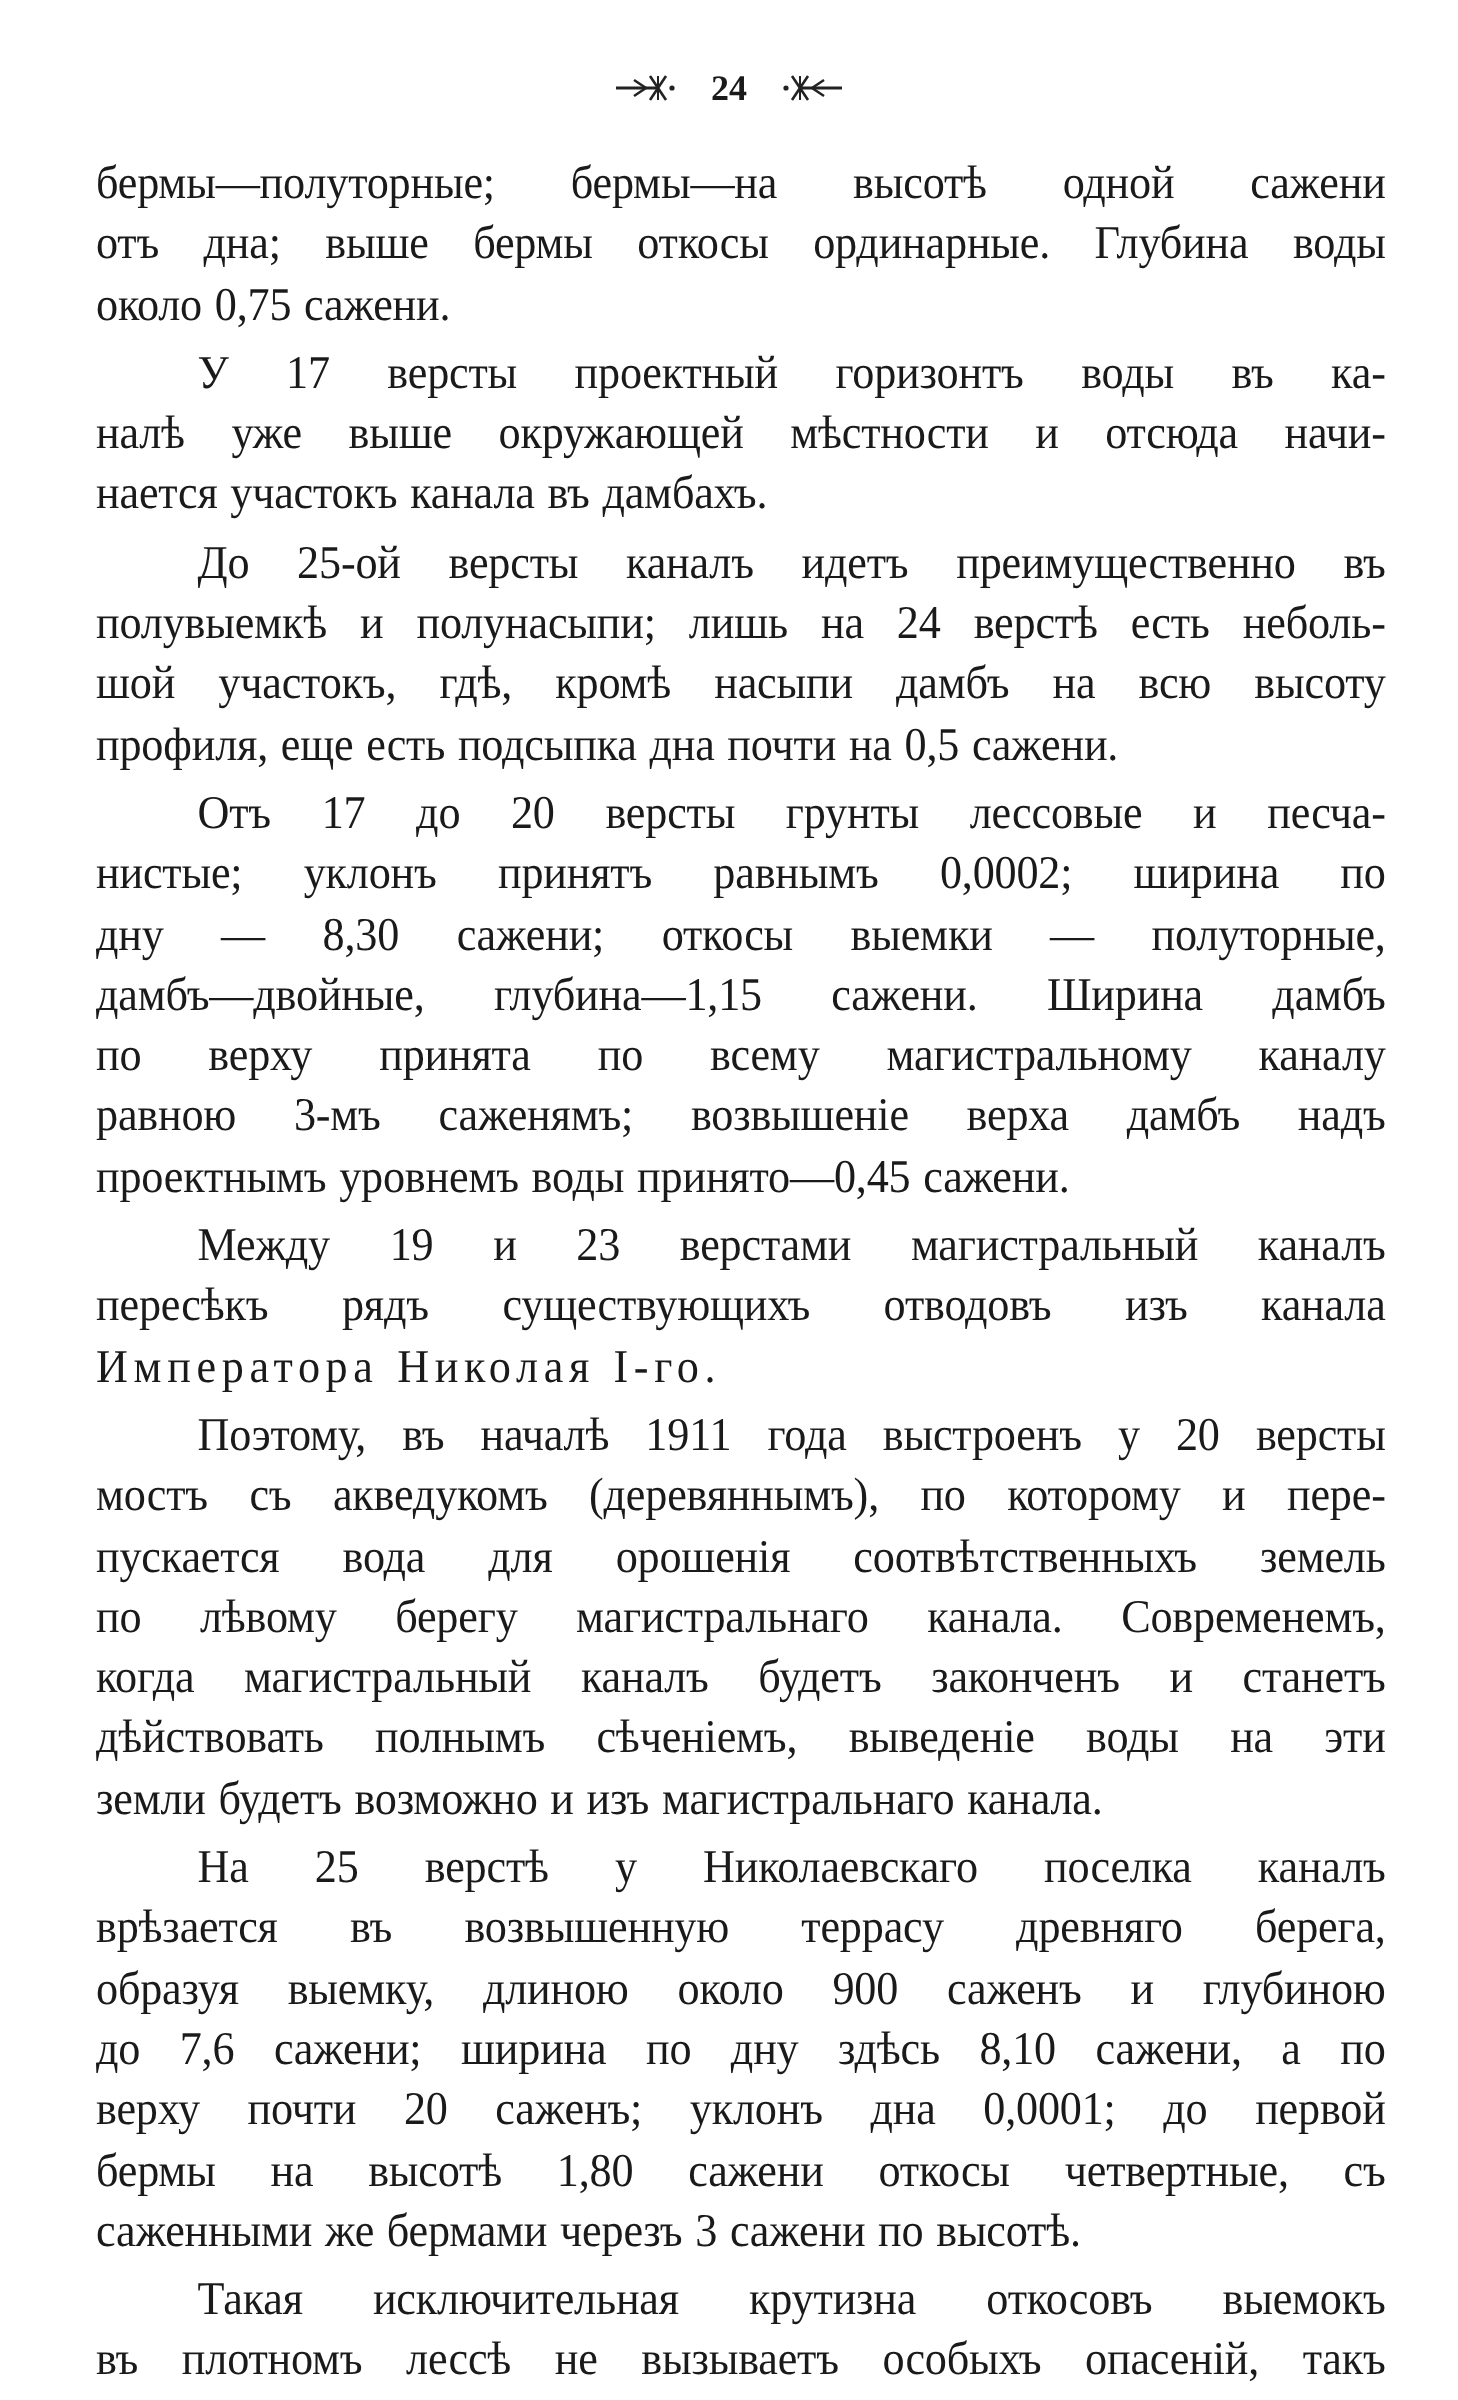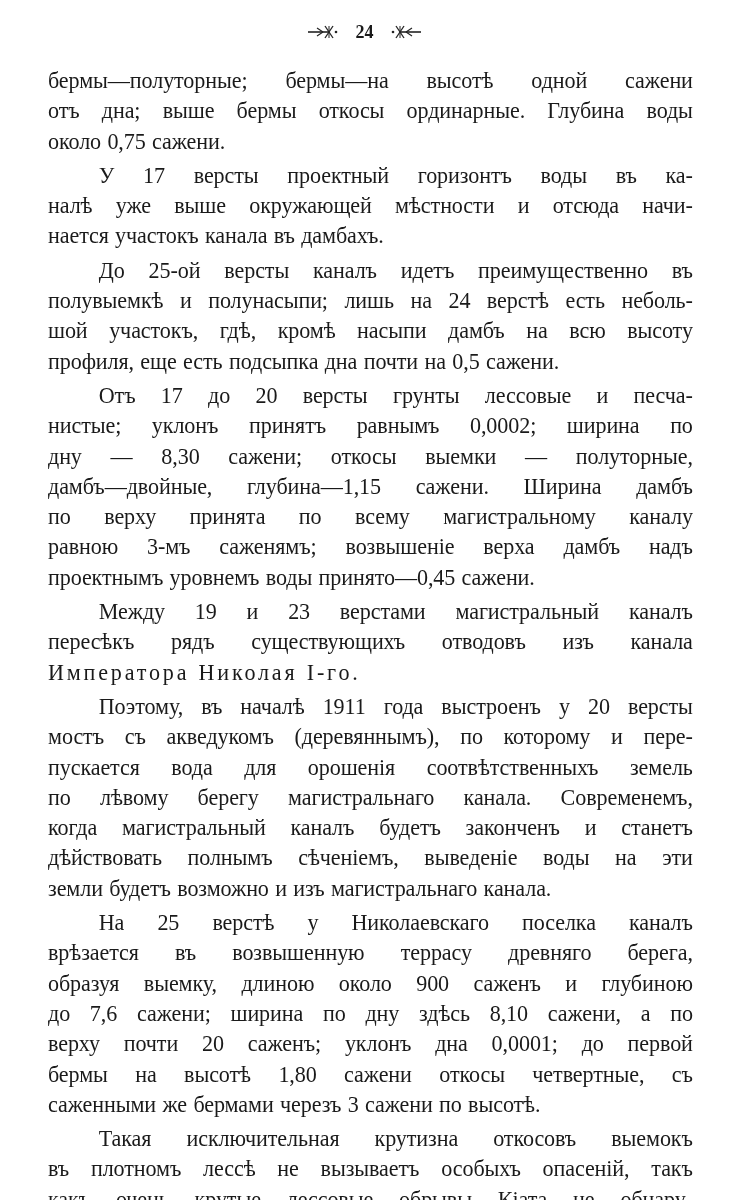--- a/index.html
+++ b/index.html
@@ -11,21 +11,21 @@
       width: 729px;
       height: 1200px;
       overflow: hidden;
       position: relative;
       color: #1a1a1a;
       font-family: "Liberation Serif", "DejaVu Serif", serif;
     }
     .page {
       position: absolute;
       left: 0;
-      top: 0;
+      top: 12px;
       width: 729px;
       height: 972px;
       font-family: Liberation Serif, serif;
     }
     .header {
       position: absolute;
       top: 18px;
       left: 0;
       width: 729px;
       text-align: center;

